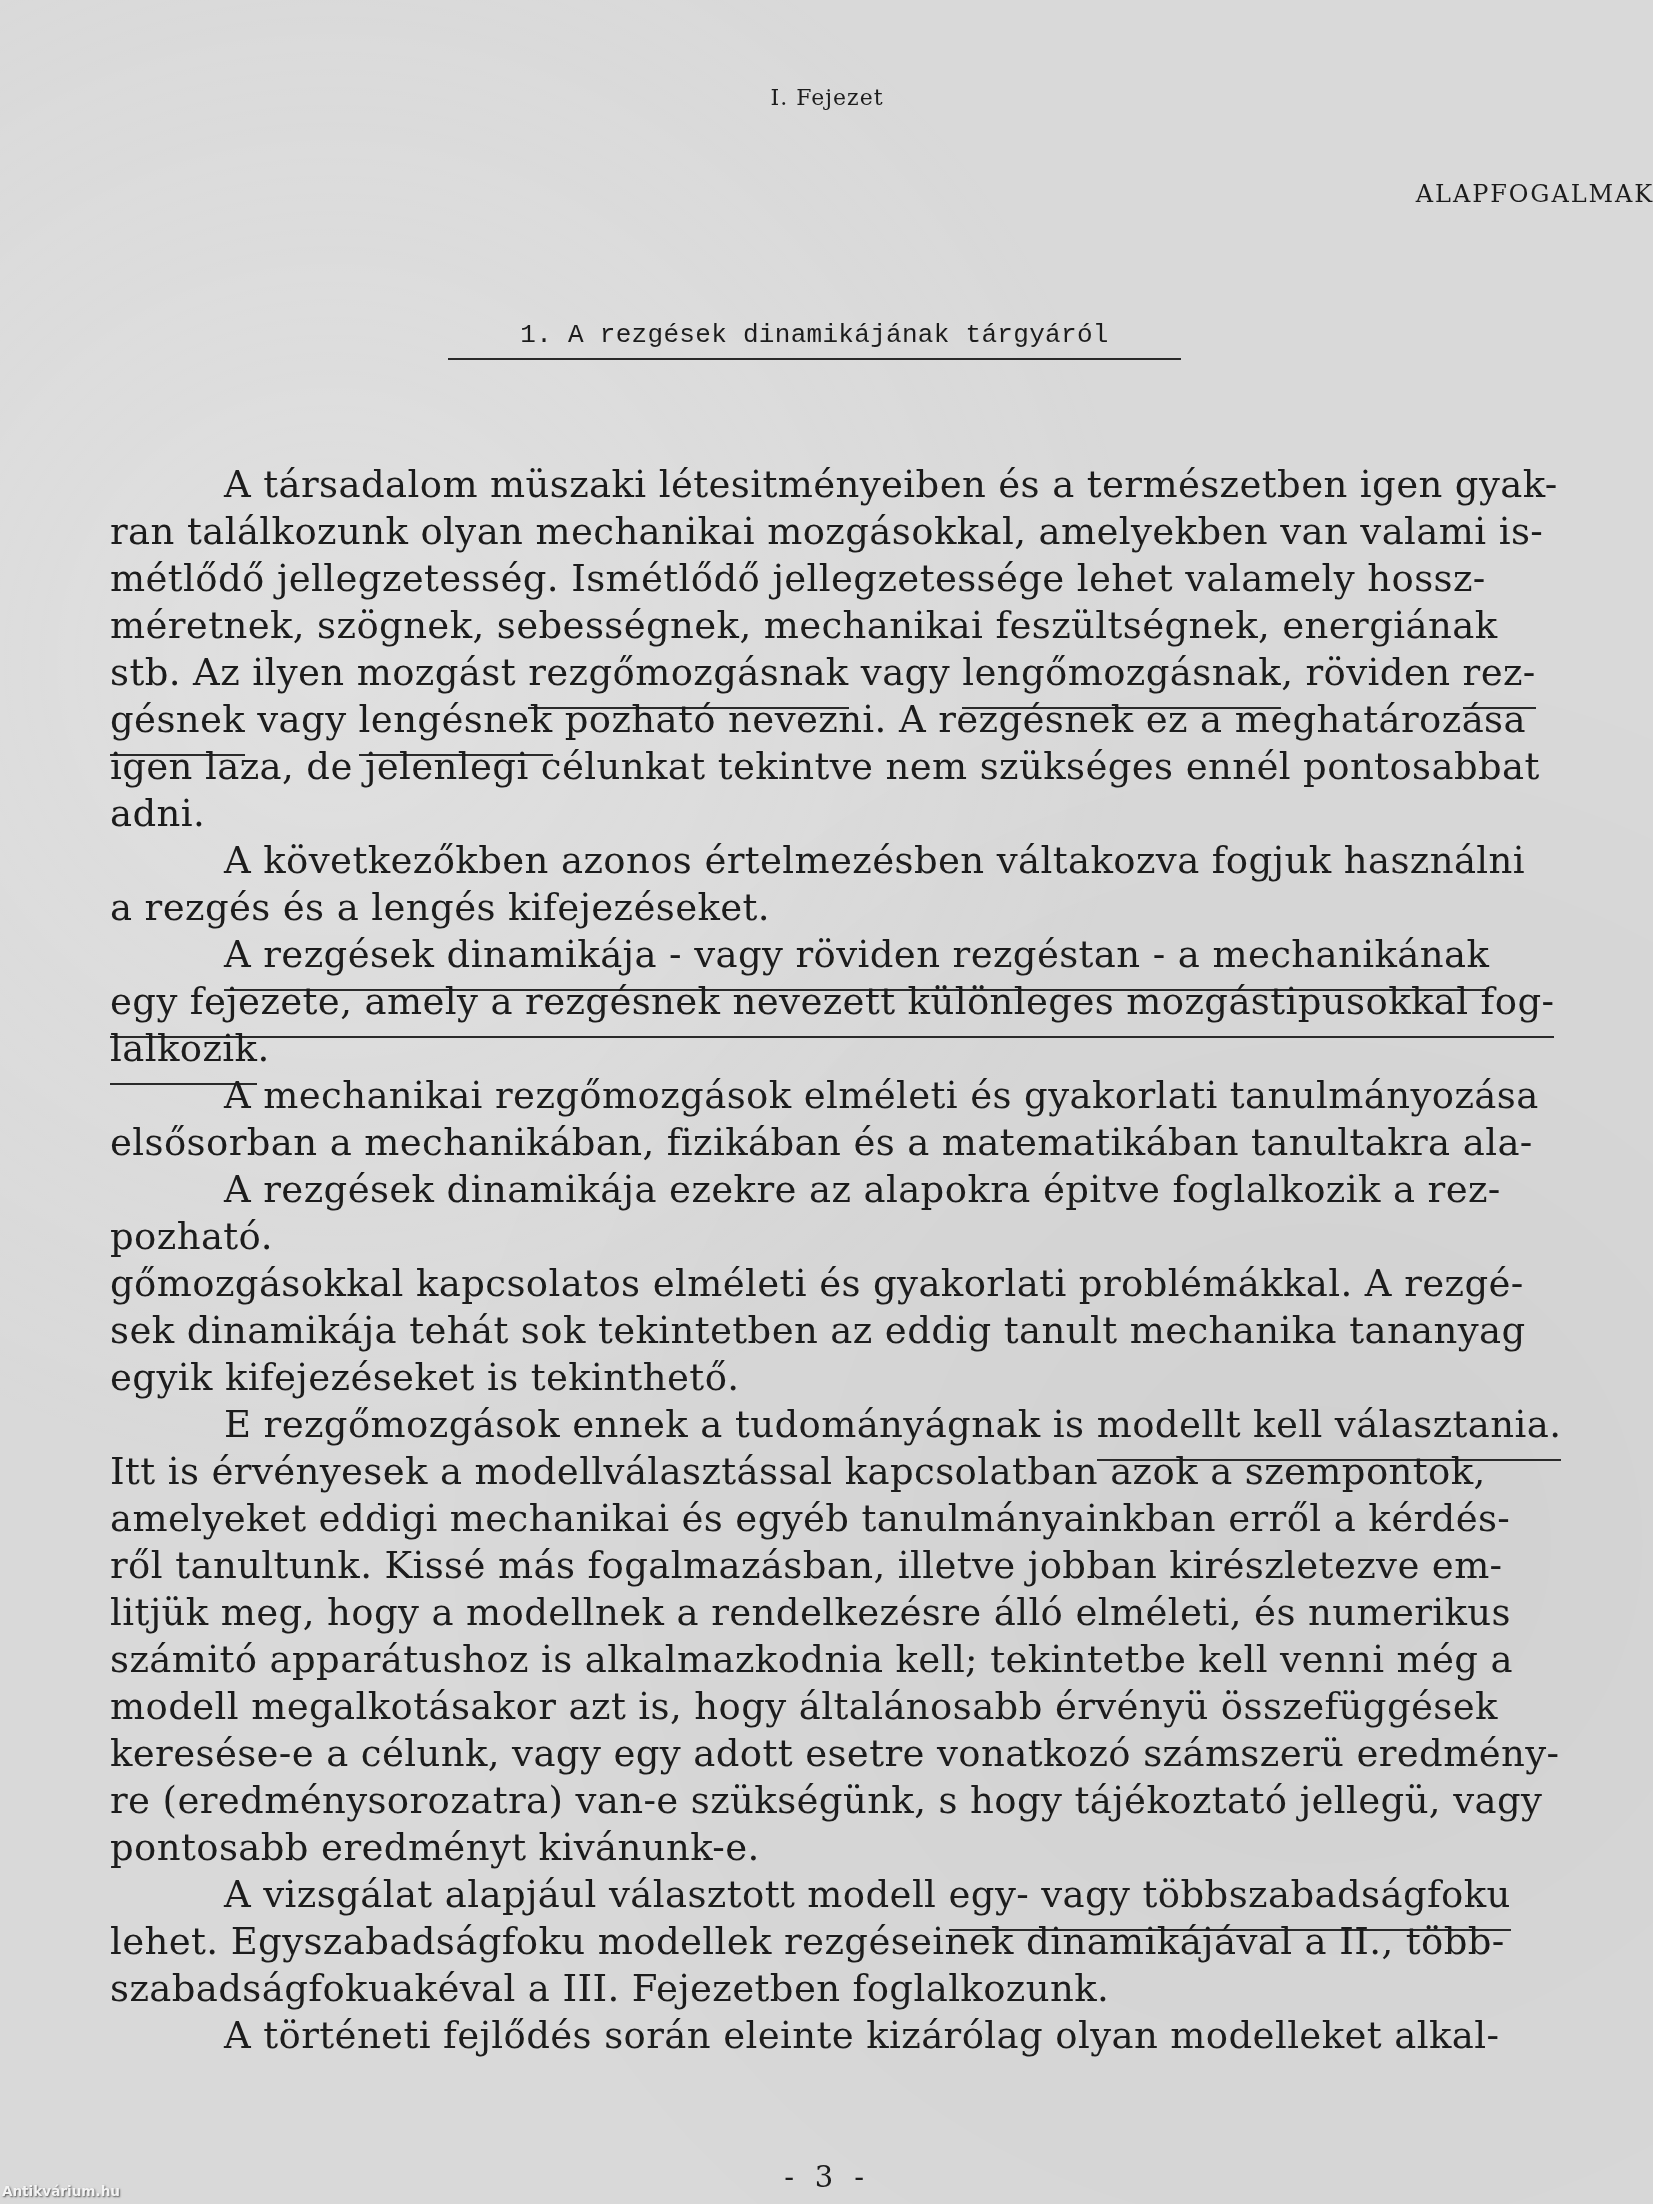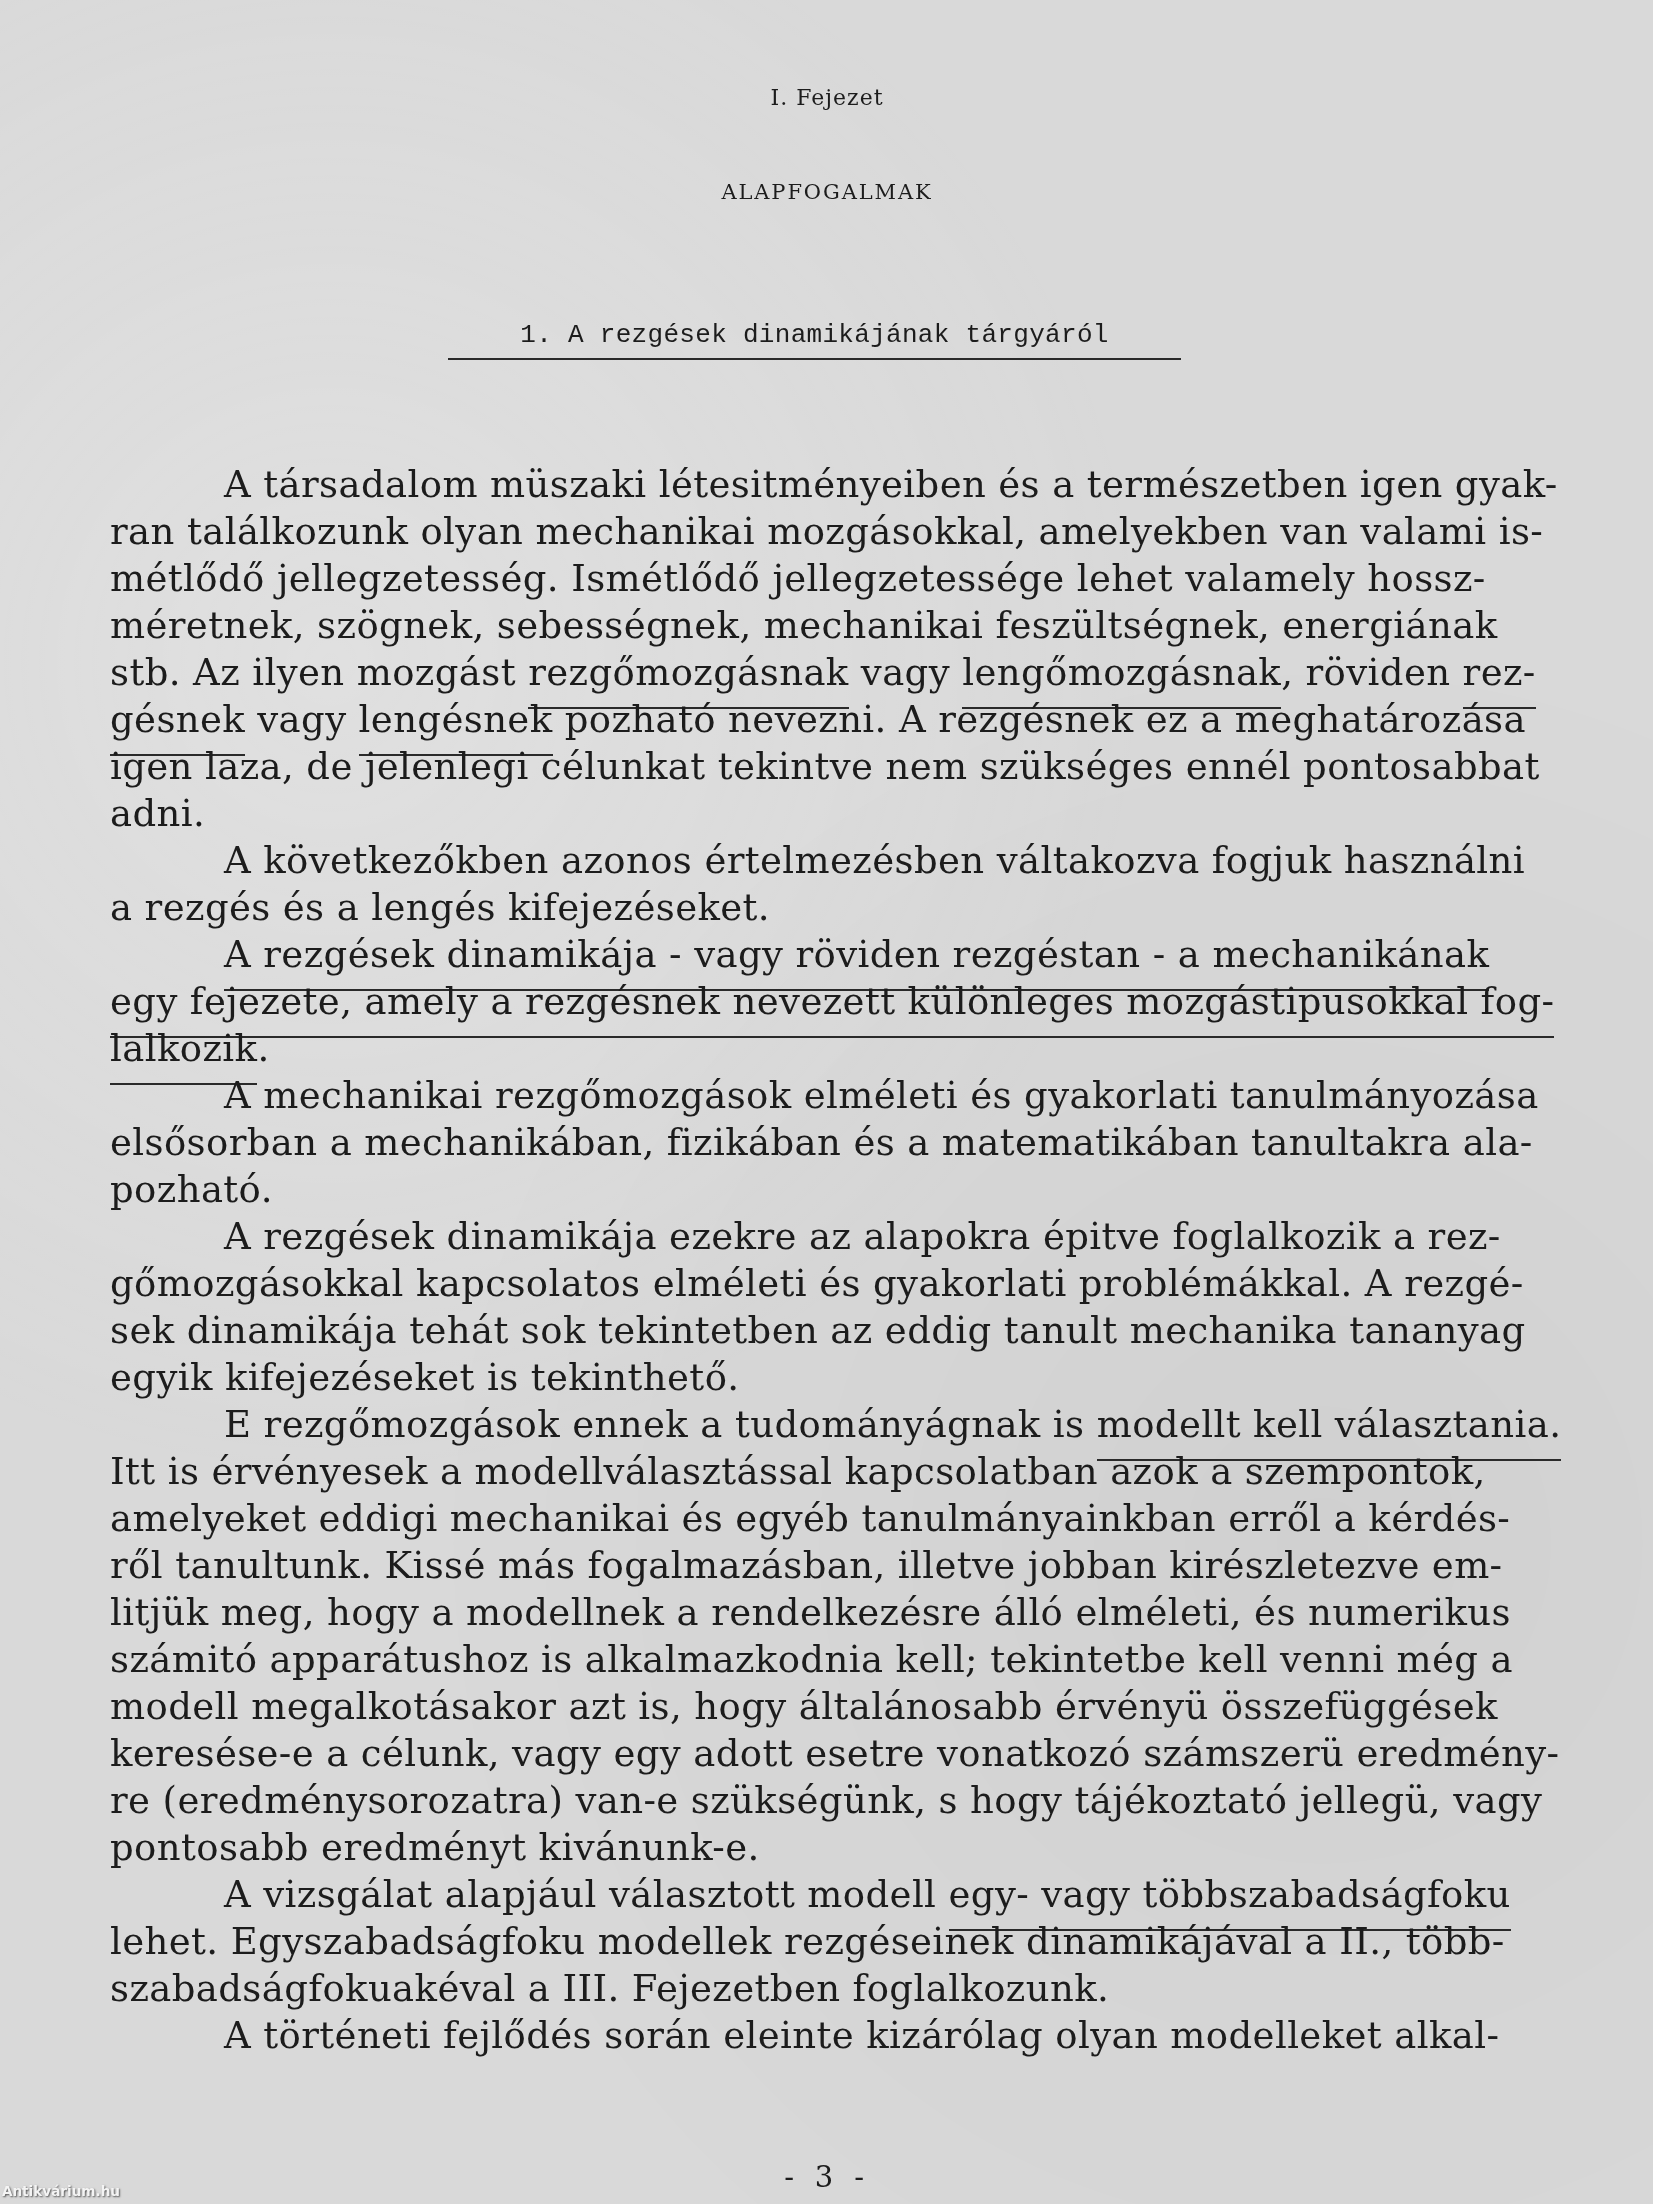--- a/index.html
+++ b/index.html
@@ -11,22 +11,22 @@
       radial-gradient(circle at 80% 70%, rgba(0,0,0,0.04) 0, rgba(0,0,0,0) 45%);
     font-family: "DejaVu Serif", "Liberation Serif", serif;
     color: #1c1c1c;
   }
   .page { position: absolute; left: 0; top: 0; width: 1654px; height: 2205px; }
   .chapter {
     position: absolute; top: 85px; left: 0; width: 1654px; text-align: center;
     font-size: 22px; letter-spacing: 1px;
   }
   .chapter-title {
-    position: absolute; top: 180px; left: 0; width: 1654px; text-align: center;
-    font-size: 21px; letter-spacing: 1.9px;
+    position: absolute; top: 180px; left: 0; width: 1654px; text-align: right;
+    font-size: 24px; letter-spacing: 1.9px;
   }
   .section {
     position: absolute; top: 320px; left: 448px; width: 733px; text-align: center;
     font-size: 26px; letter-spacing: 0.3px;
     padding-bottom: 8px; border-bottom: 2.9px solid #2a2a2a;
     white-space: nowrap;
     font-family: Liberation Mono, monospace;
   }
   .body-text {
     position: absolute; left: 110px; top: 461px; width: 1417px;
@@ -63,22 +63,22 @@
       <div class="line"><span class="u">gésnek</span><span> vagy </span><span class="u">lengésnek</span><span> pozható nevezni. A rezgésnek ez a meghatározása</span></div>
       <div class="line"><span>igen laza, de jelenlegi célunkat tekintve nem szükséges ennél pontosabbat</span></div>
       <div class="line"><span>adni.</span></div>
       <div class="line indent"><span>A következőkben  azonos  értelmezésben váltakozva fogjuk használni</span></div>
       <div class="line"><span>a rezgés és a lengés kifejezéseket.</span></div>
       <div class="line indent"><span class="u">A rezgések dinamikája - vagy röviden rezgéstan - a mechanikának</span></div>
       <div class="line"><span class="u">egy fejezete, amely a rezgésnek nevezett különleges mozgástipusokkal fog-</span></div>
       <div class="line"><span class="u">lalkozik</span><span>.</span></div>
       <div class="line indent"><span>A mechanikai rezgőmozgások elméleti és gyakorlati tanulmányozása</span></div>
       <div class="line"><span>elsősorban a mechanikában, fizikában és a matematikában tanultakra ala-</span></div>
+      <div class="line indent"><span>A rezgések dinamikája ezekre az alapokra épitve foglalkozik a rez-</span></div>
       <div class="line"><span>pozható.</span></div>
-      <div class="line indent"><span>A rezgések dinamikája ezekre az alapokra épitve foglalkozik a rez-</span></div>
       <div class="line"><span>gőmozgásokkal kapcsolatos elméleti és gyakorlati problémákkal. A rezgé-</span></div>
       <div class="line"><span>sek dinamikája tehát sok tekintetben az eddig tanult mechanika tananyag</span></div>
       <div class="line"><span>egyik kifejezéseket is tekinthető.</span></div>
       <div class="line indent"><span>E rezgőmozgások ennek a tudományágnak is </span><span class="u">modellt kell választania.</span></div>
       <div class="line"><span>Itt is érvényesek a modellválasztással kapcsolatban azok a szempontok,</span></div>
       <div class="line"><span>amelyeket eddigi mechanikai és egyéb tanulmányainkban erről a kérdés-</span></div>
       <div class="line"><span>ről tanultunk. Kissé más fogalmazásban, illetve jobban kirészletezve em-</span></div>
       <div class="line"><span>litjük meg, hogy a modellnek a rendelkezésre álló elméleti, és numerikus</span></div>
       <div class="line"><span>számitó apparátushoz is alkalmazkodnia kell; tekintetbe kell venni még a</span></div>
       <div class="line"><span>modell megalkotásakor azt is, hogy általánosabb érvényü összefüggések</span></div>

